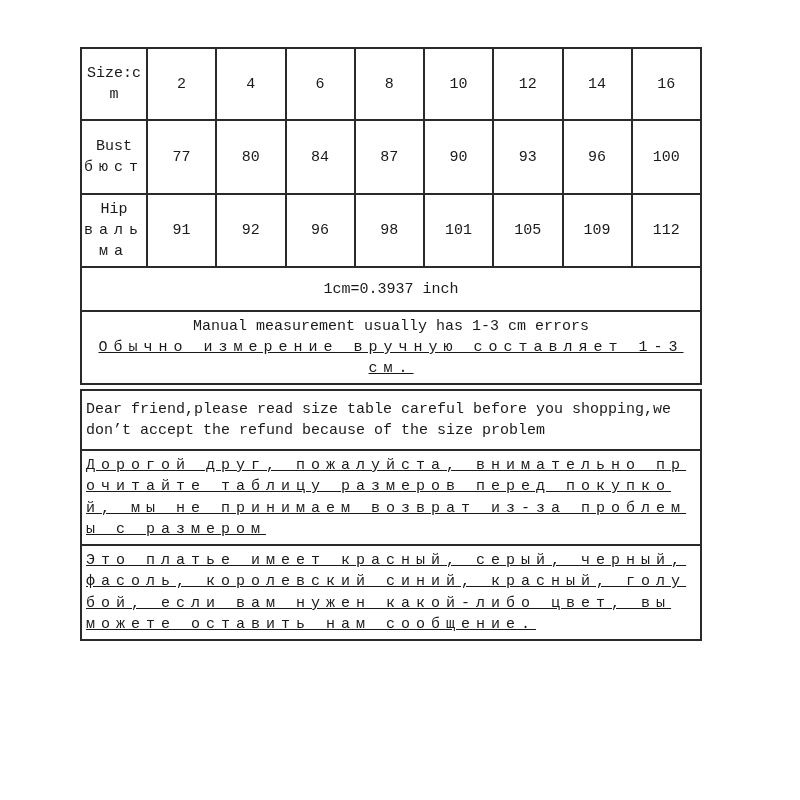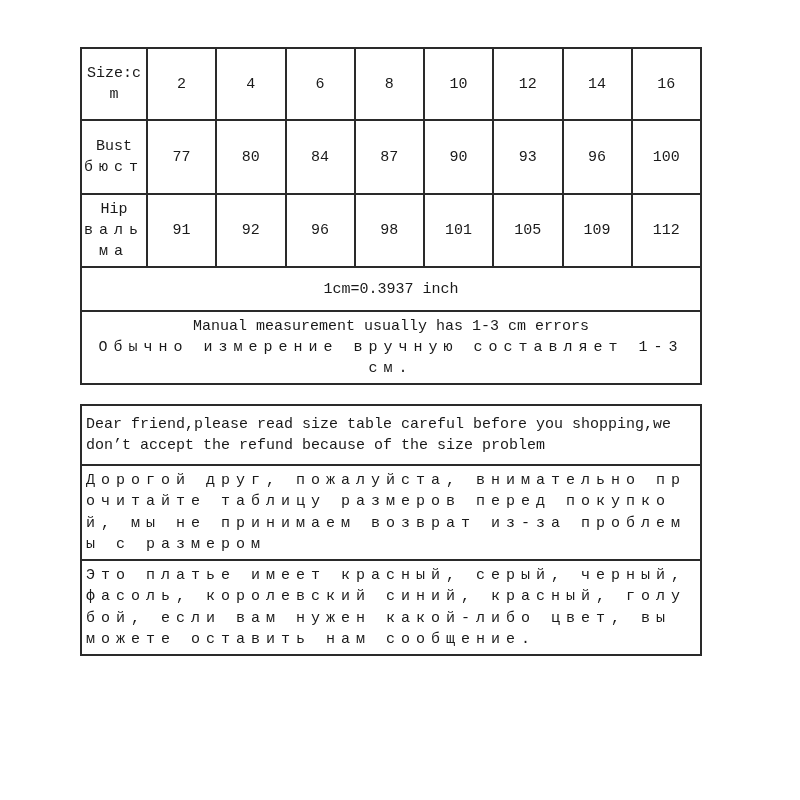--- a/index.html
+++ b/index.html
@@ -25,29 +25,29 @@
   tr.r-size td{height:66px;}
   tr.r-bust td{height:68px;}
   tr.r-waist td{height:67px;}
   tr.r-hip td{height:67px;}
   td.conv{
     height:38px;text-align:left;padding:2px 4px;border-radius:10px;
   }
   td.manual{
     height:67px;text-align:left;padding:2px 24px 2px 4px;border-radius:13px;
   }
-  .ls{letter-spacing:0.4em;word-break:break-all;}
+  .ls{letter-spacing:0.4em;word-break:break-all;text-decoration:underline;}
 
   .note-box{
     box-sizing:border-box;border:2px solid #2a2a2a;margin-top:-2px;
     width:622px;display:flex;flex-direction:column;justify-content:center;
     font-size:15px;line-height:1.42;padding:4px;
     text-align:left;
   }
-  .note-box:first-of-type{margin-top:19px;}
+  .note-box:first-of-type{margin-top:4px;}
   .box-en1{min-height:62px;}
   .box-ru1{min-height:86px;justify-content:center;}
   .box-en2{min-height:68px;}
   .box-ru2{min-height:88px;}
 </style>
 </head>
 <body>
 
 <div class="sheet">
 

